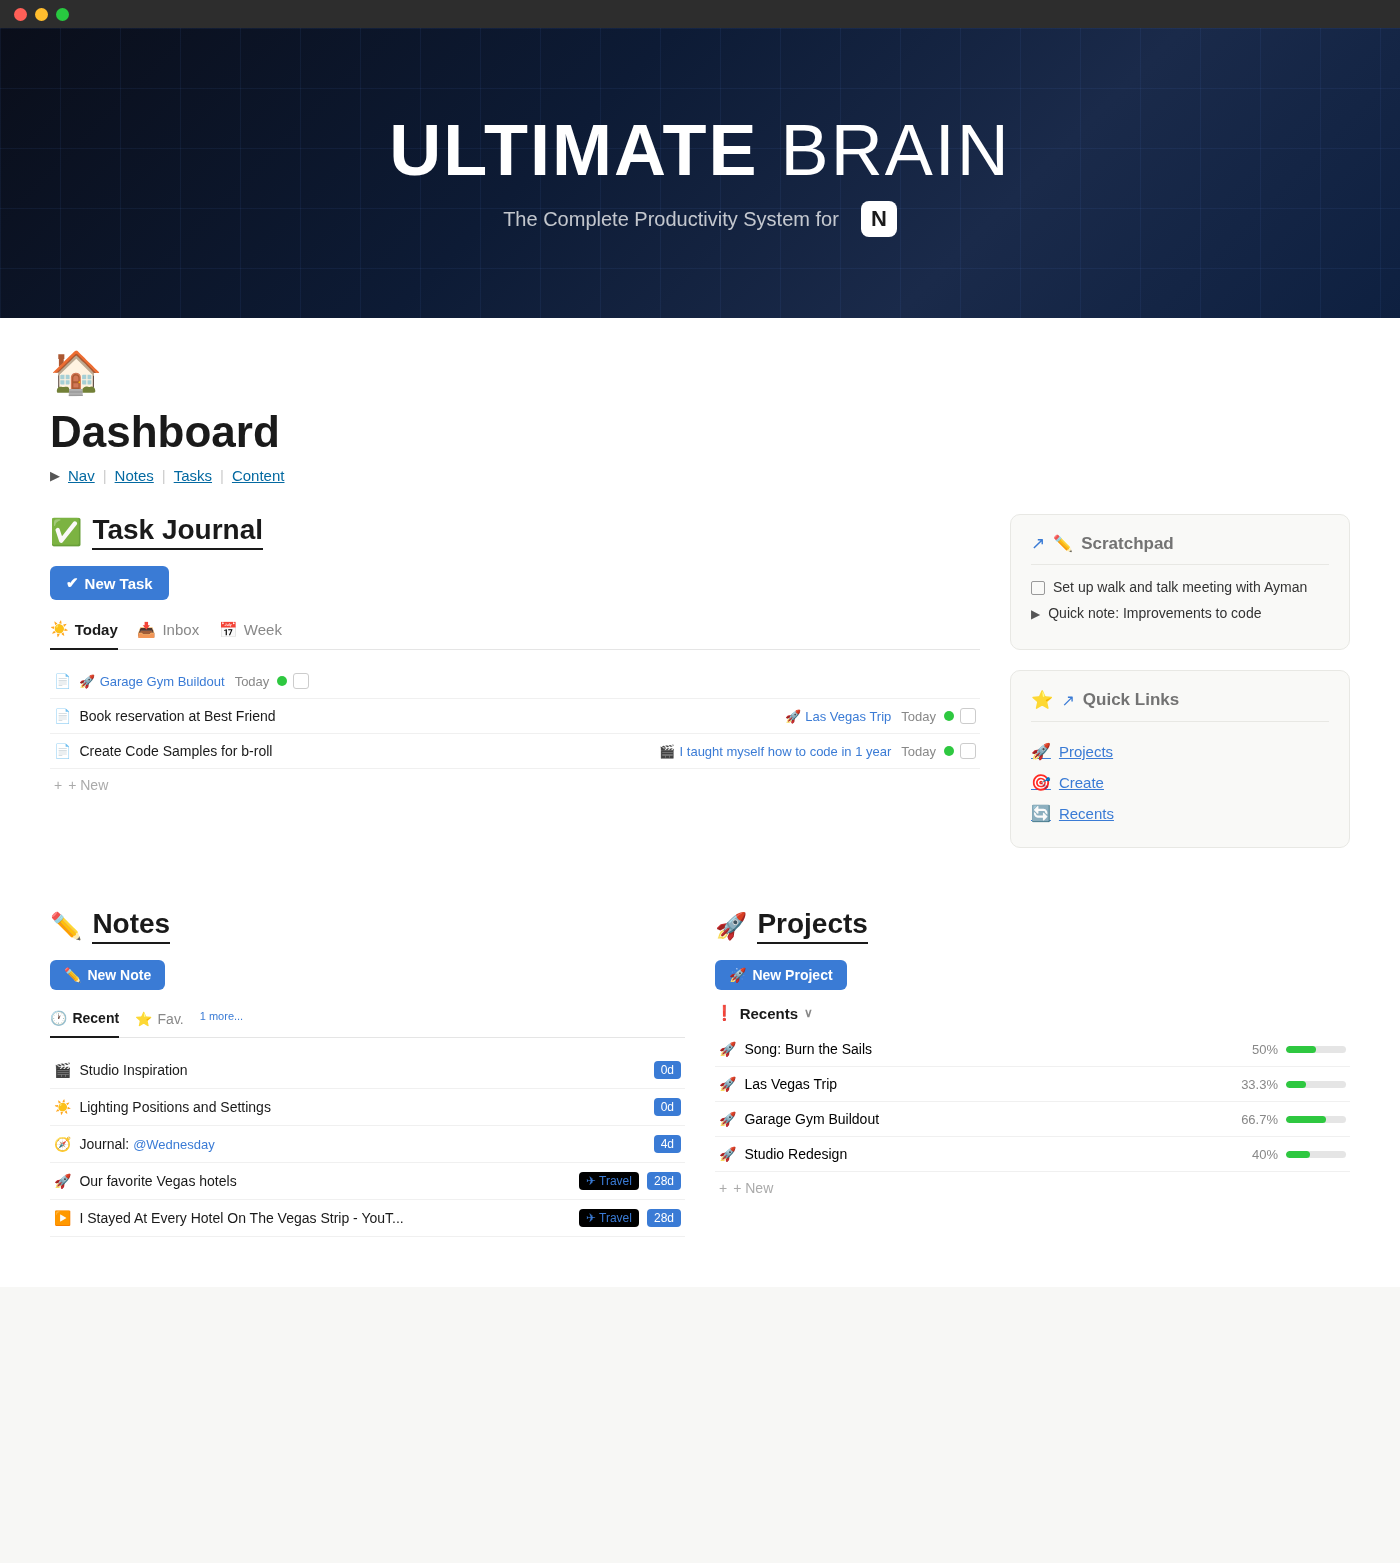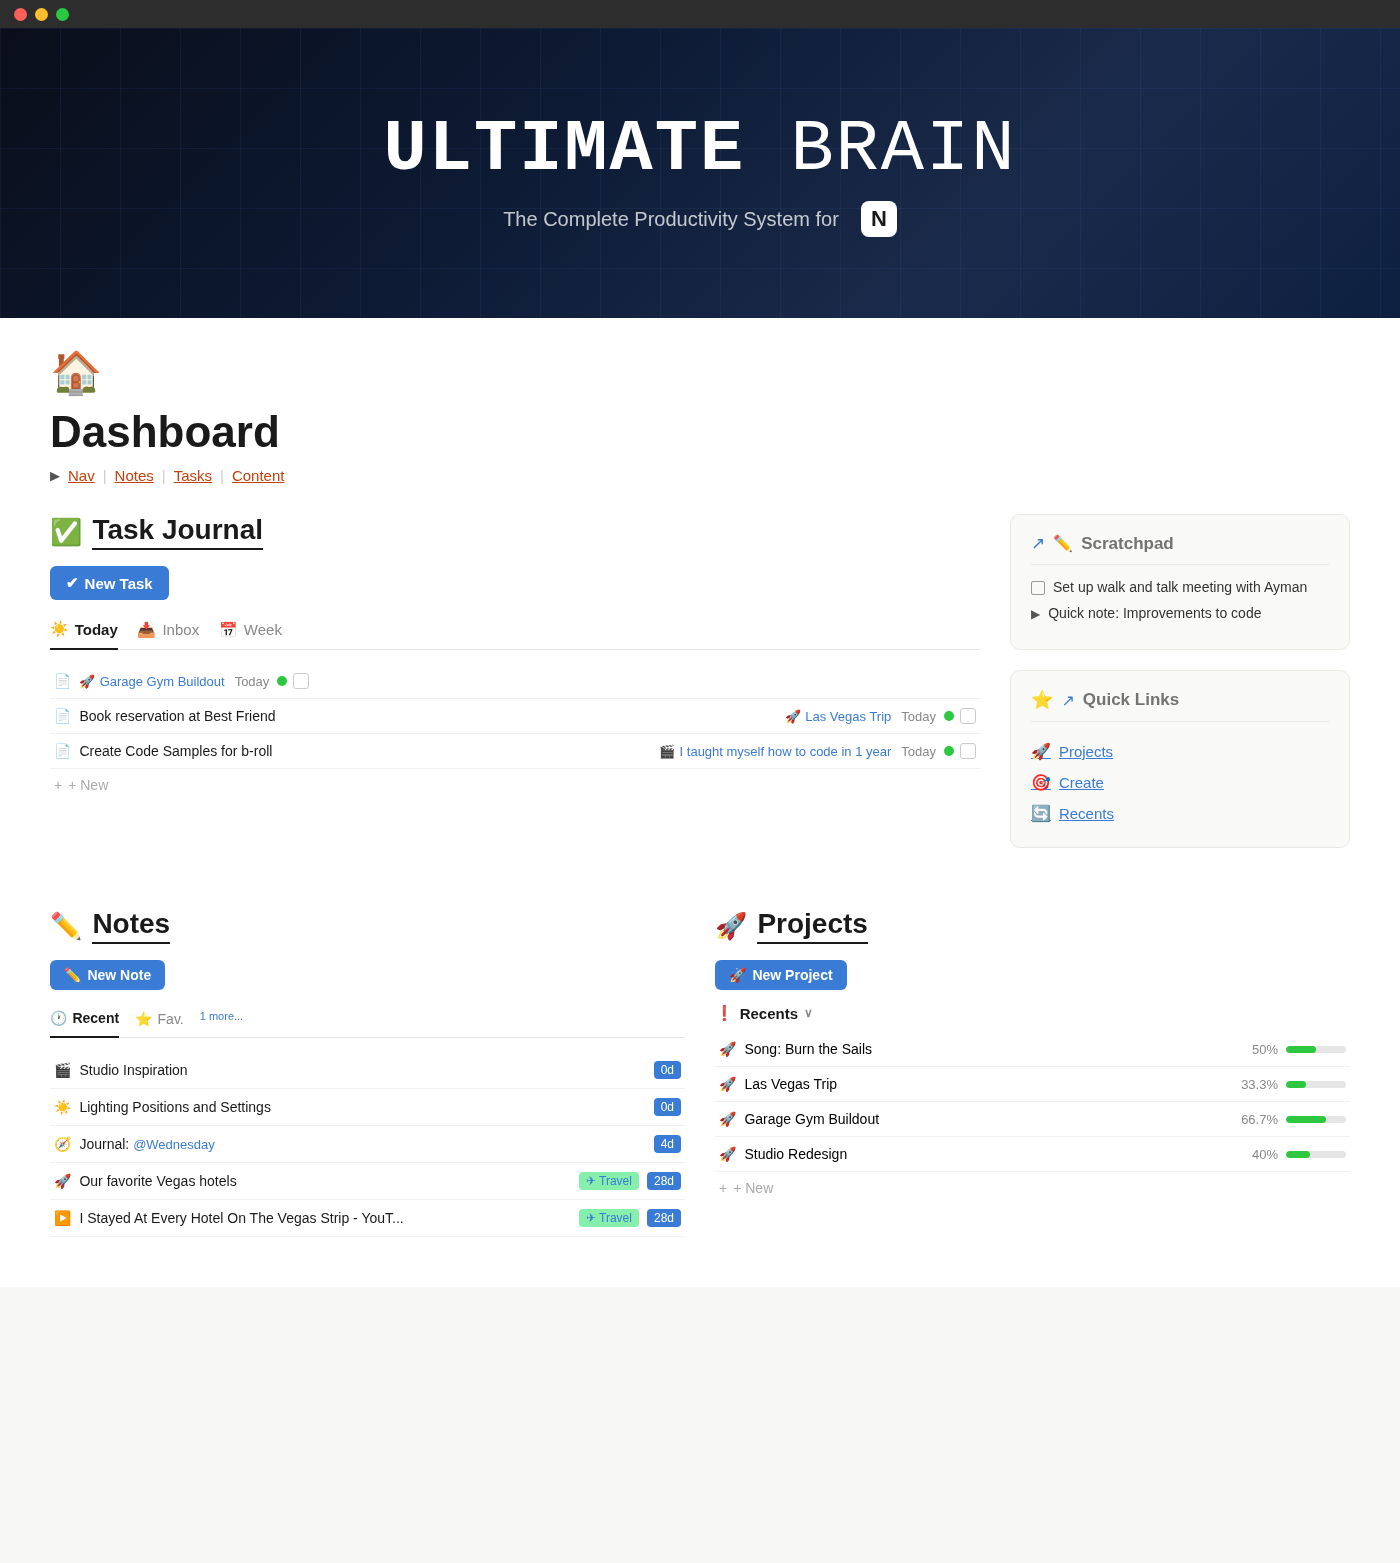--- a/index.html
+++ b/index.html
@@ -25,21 +25,21 @@
     }
     .hero::before {
       content: '';
       position: absolute;
       inset: 0;
       background-image:
         linear-gradient(rgba(100,150,255,0.07) 1px, transparent 1px),
         linear-gradient(90deg, rgba(100,150,255,0.07) 1px, transparent 1px);
       background-size: 60px 60px;
     }
-    .hero-title { font-size: 72px; font-weight: 900; color: white; letter-spacing: 2px; z-index: 1; font-family: Liberation Mono, monospace; }
+    .hero-title { font-size: 72px; font-weight: 900; color: white; letter-spacing: 2px; z-index: 1; }
     .hero-title span.thin { font-weight: 300; }
     .hero-subtitle { color: rgba(255,255,255,0.75); font-size: 20px; margin-top: 10px; z-index: 1; display: flex; align-items: center; gap: 22px; }
     .notion-badge {
       background: white;
       border-radius: 8px;
       width: 36px; height: 36px;
       display: flex; align-items: center; justify-content: center;
       font-size: 22px;
       font-weight: 900;
       color: #1a1a1a;
@@ -50,21 +50,21 @@
 
     
     .home-icon-row { margin-bottom: 10px; }
     .home-icon { font-size: 42px; color: #3a7bd5; }
 
     
     .page-title { font-size: 44px; font-weight: 800; color: #1a1a1a; margin-bottom: 10px; }
 
     
     .breadcrumb { display: flex; align-items: center; gap: 8px; font-size: 15px; color: #888; margin-bottom: 30px; }
-    .breadcrumb .nav-item { color: #c2410c; text-decoration: underline; cursor: pointer; }
+    .breadcrumb .nav-item { color: #0369a1; text-decoration: underline; cursor: pointer; }
     .breadcrumb .sep { color: #ccc; }
     .breadcrumb .arrow { color: #555; font-size: 13px; }
 
     
     .two-col { display: flex; gap: 30px; }
     .col-left { flex: 1; }
     .col-right { width: 340px; }
 
     
     .section-header { display: flex; align-items: center; gap: 10px; margin-bottom: 16px; }
@@ -111,21 +111,21 @@
 
     
     .notes-section { margin-top: 40px; }
     .notes-grid { display: flex; gap: 30px; }
     .notes-col { flex: 1; }
     .projects-col { flex: 1; }
 
     .note-item { display: flex; align-items: center; padding: 9px 4px; border-bottom: 1px solid #f0f0f0; font-size: 14px; }
     .note-icon { font-size: 14px; color: #888; margin-right: 8px; }
     .note-name { flex: 1; color: #1a1a1a; }
-    .note-tag { font-size: 12px; color: #3a7bd5; background: #86efac; border-radius: 4px; padding: 2px 7px; margin-right: 8px; }
+    .note-tag { font-size: 12px; color: #3a7bd5; background: #000000; border-radius: 4px; padding: 2px 7px; margin-right: 8px; }
     .note-age { font-size: 12px; color: white; background: #3a7bd5; border-radius: 4px; padding: 2px 7px; margin-left: auto; }
     .note-mention { color: #3a7bd5; font-size: 13px; }
 
     
     .project-item { display: flex; align-items: center; padding: 9px 4px; border-bottom: 1px solid #f0f0f0; font-size: 14px; }
     .project-icon { font-size: 14px; color: #3a7bd5; margin-right: 8px; }
     .project-name { flex: 1; color: #000000; }
     .project-pct { font-size: 13px; color: #888; margin-right: 8px; width: 46px; text-align: right; }
     .progress-bar { width: 60px; height: 7px; background: #e5e5e5; border-radius: 4px; overflow: hidden; }
     .progress-fill { height: 100%; background: #2ec840; border-radius: 4px; }

